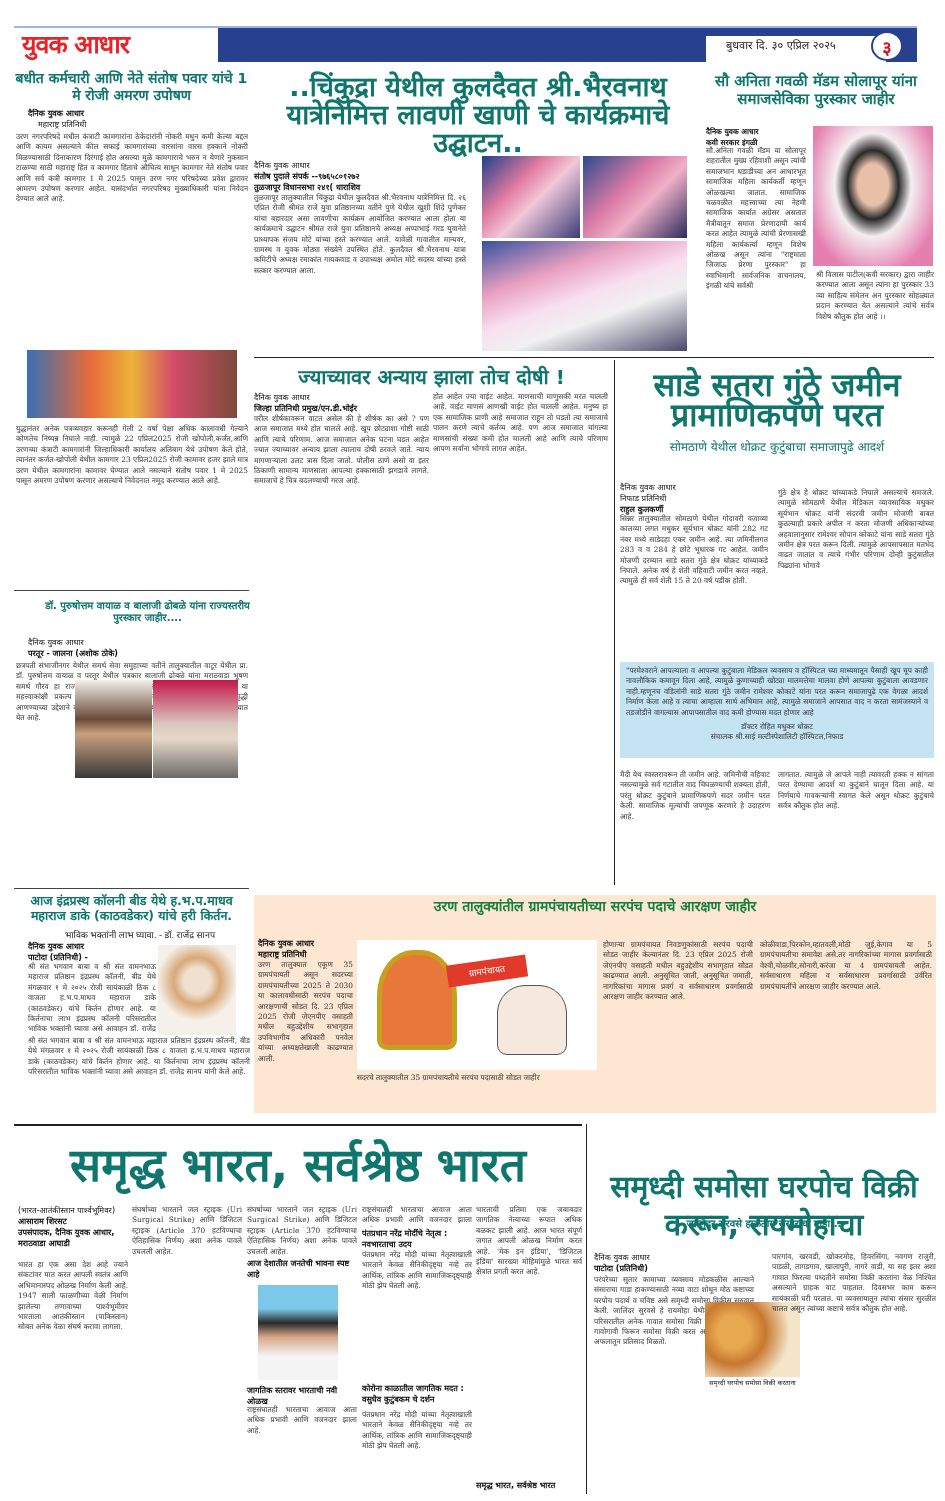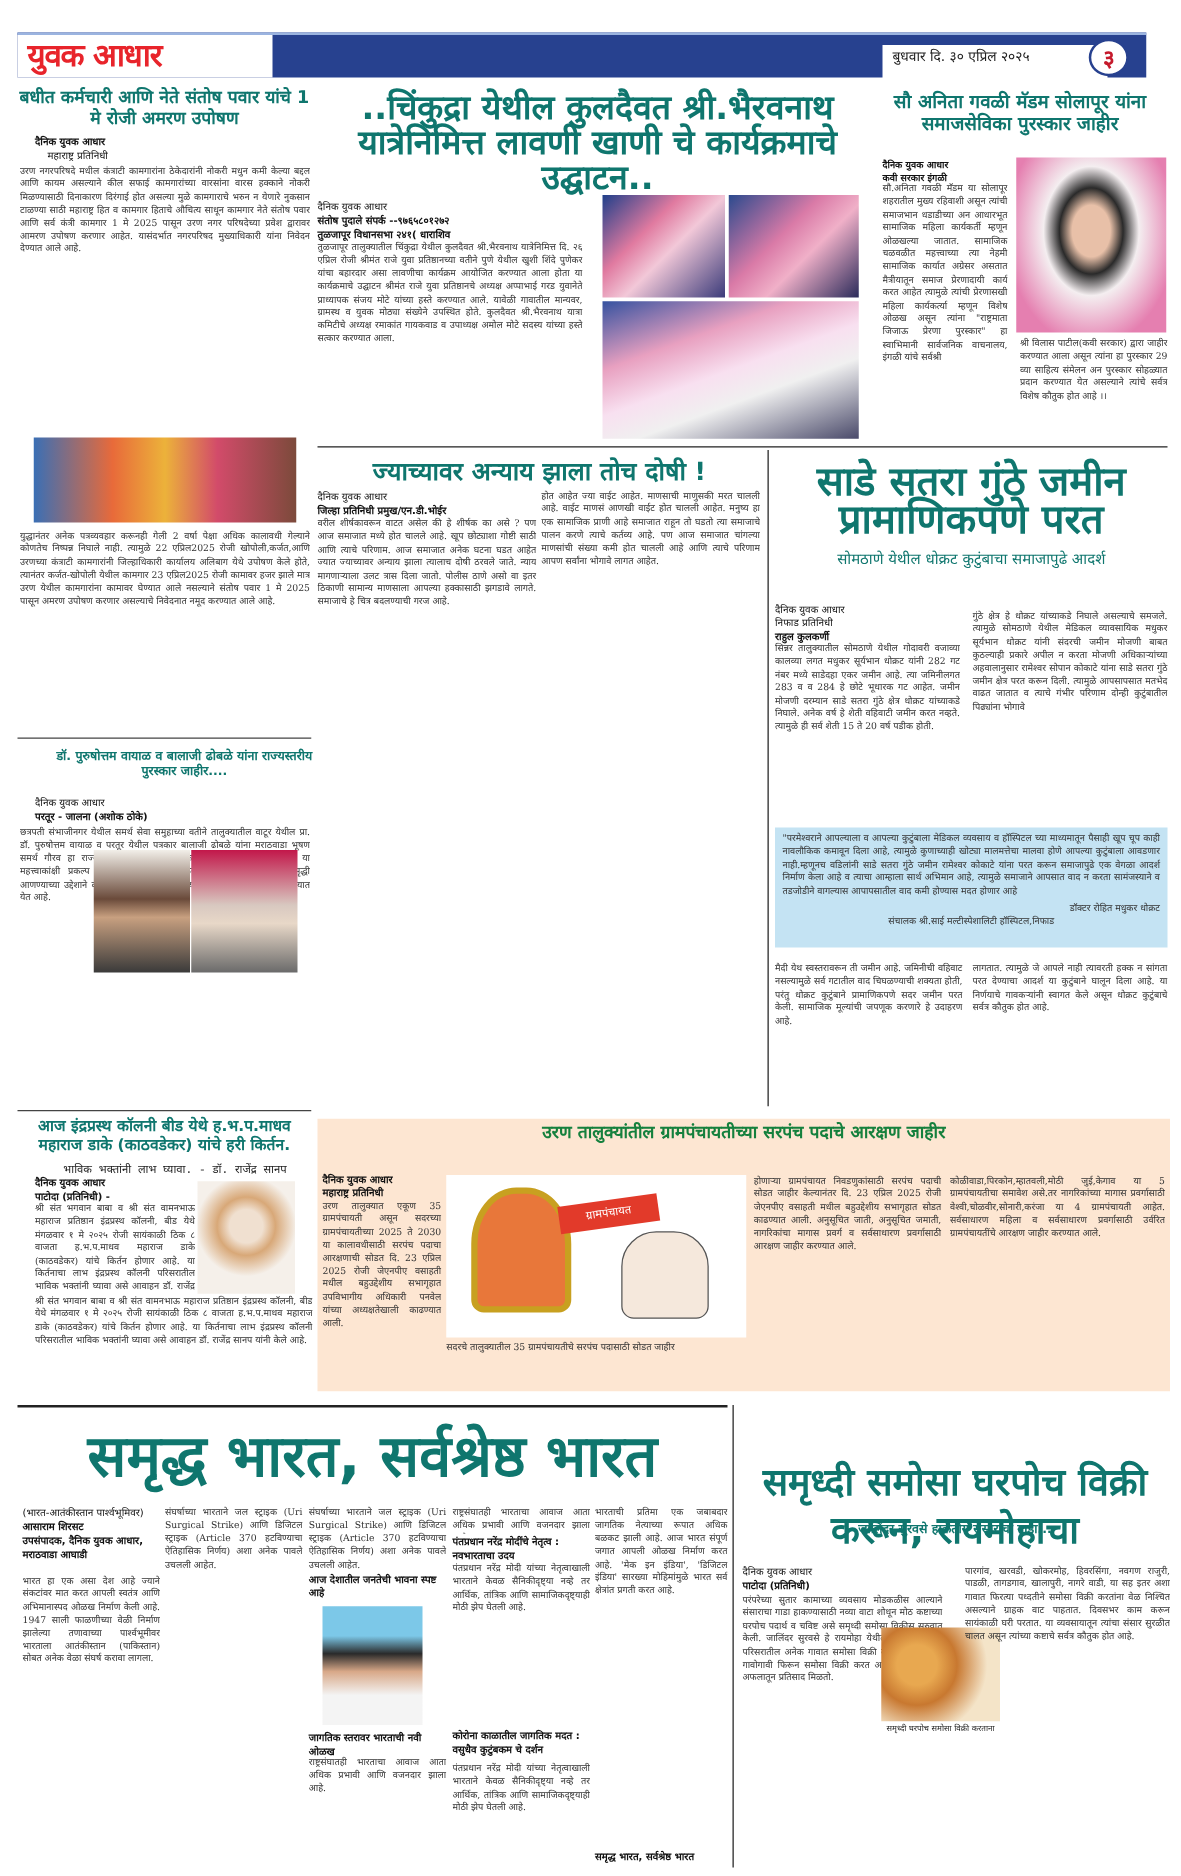--- a/index.html
+++ b/index.html
@@ -1,20 +1,20 @@
 <!DOCTYPE html>
 <html><head>
 <meta charset="utf-8">
 <style>
 *{box-sizing:border-box;margin:0;padding:0}
 body{width:945px;height:1501px;background:#fff;font-family:"DejaVu Sans",sans-serif;color:#222;position:relative;overflow:hidden}
 .abs{position:absolute}
 .mast{left:14px;top:26px;width:903px;height:36px;background:#27418f;border-top:2px solid #9bb4e0}
 .logo{left:14px;top:28px;width:204px;height:34px;background:#fff;color:#e8242b;font-weight:bold;font-size:25px;line-height:34px;padding-left:8px;font-family:"DejaVu Sans",sans-serif;letter-spacing:-1px}
-.datebox{left:706px;top:36px;width:180px;height:32px;background:#fff;font-size:11px;line-height:20px;padding-left:8px;color:#222}
+.datebox{left:706px;top:36px;width:180px;height:32px;background:#fff;font-size:11px;line-height:20px;padding-left:20px;color:#222}
 .pgnum{left:871px;top:31px;width:32px;height:30px;background:#fff;border-radius:50%;color:#c51a2c;font-weight:bold;font-size:18px;text-align:center;line-height:30px;border:2px solid #27418f}
 .hl{font-weight:bold;text-align:center;color:#0f766e;font-family:"DejaVu Sans",sans-serif;line-height:1.2}
 .by{font-size:8px;line-height:11px;color:#111}
 .by b{font-weight:bold}
 .body{font-size:7.4px;line-height:10.4px;color:#333;text-align:justify;font-family:"DejaVu Serif",serif;overflow:hidden}
 .photo{background:linear-gradient(135deg,#6a4a5c,#c86a7d 40%,#3b5b9c 70%,#d8a860);}
 .vline{background:#222;width:1px}
 .hline{background:#222;height:2px}
 .quote{background:#c4e3f3;font-size:7.4px;line-height:10.4px;padding:4px 6px;color:#333;font-family:"DejaVu Serif",serif;text-align:justify}
 .peach{background:#fde6d2}
@@ -35,55 +35,55 @@
 <div class="abs" style="left:14px;top:590px;width:235px;height:1px;background:#444"></div>
 
 <div class="abs hl" style="left:30px;top:600px;width:235px;font-size:10px">डॉ. पुरुषोत्तम वायाळ व बालाजी ढोबळे यांना राज्यस्तरीय पुरस्कार जाहीर....</div>
 <div class="abs by" style="left:28px;top:637px;width:220px"><span>दैनिक युवक आधार</span><br><b>परतूर - जालना (अशोक ठोके)</b></div>
 <div class="abs body" style="left:16px;top:661px;width:232px;height:225px;text-indent:0">छत्रपती संभाजीनगर येथील समर्थ सेवा समुहाच्या वतीने तालुक्यातील वाटूर येथील प्रा. डॉ. पुरुषोत्तम वायाळ व परतूर येथील पत्रकार बालाजी ढोबळे यांना मराठवाडा भूषण समर्थ गौरव हा राज्यस्तरीय पुरस्कार जाहीर करण्यात आला आहे. जलतारा या महत्त्वाकांक्षी प्रकल्प प्रणयीकरण राबवून शेतकऱ्यांच्या जीवनात आर्थिक समृद्धी आणण्याच्या उद्देशाने कार्य करत असलेल्या डॉ. वायाळ यांच्या कार्याचा गौरव करण्यात येत आहे.</div>
 <div class="abs" style="left:75px;top:680px;width:77px;height:98px;background:linear-gradient(180deg,#f2efe9,#6a4a3a 40%,#c8a080 55%,#3a3a3a)"></div>
 <div class="abs" style="left:153px;top:680px;width:85px;height:98px;background:linear-gradient(180deg,#c2174a,#d8c8c0 45%,#e8d8c8 60%,#6a6a6a)"></div>
 <div class="abs" style="left:14px;top:888px;width:235px;height:1px;background:#444"></div>
 
 <div class="abs hl" style="left:14px;top:893px;width:235px;font-size:12.5px">आज इंद्रप्रस्थ कॉलनी बीड येथे ह.भ.प.माधव महाराज डाके (काठवडेकर) यांचे हरी किर्तन.</div>
-<div class="abs" style="left:30px;top:928px;width:220px;font-size:9px;text-align:center;font-family:Liberation Mono, monospace">भाविक भक्तांनी लाभ घ्यावा. - डॉ. राजेंद्र सानप</div>
+<div class="abs" style="left:30px;top:928px;width:220px;font-size:9px;text-align:center;font-family:Liberation Sans, sans-serif">भाविक भक्तांनी लाभ घ्यावा. - डॉ. राजेंद्र सानप</div>
 <div class="abs by" style="left:28px;top:941px;width:140px"><b>दैनिक युवक आधार</b><br><b>पाटोदा (प्रतिनिधी) -</b></div>
 <div class="abs body" style="left:28px;top:962px;width:128px;height:70px">श्री संत भगवान बाबा व श्री संत वामनभाऊ महाराज प्रतिष्ठान इंद्रप्रस्थ कॉलनी, बीड येथे मंगळवार १ मे २०२५ रोजी सायंकाळी ठिक ८ वाजता ह.भ.प.माधव महाराज डाके (काठवडेकर) यांचे किर्तन होणार आहे. या किर्तनाचा लाभ इंद्रप्रस्थ कॉलनी परिसरातील भाविक भक्तांनी घ्यावा असे आवाहन डॉ. राजेंद्र सानप यांनी केले आहे.</div>
 <div class="abs" style="left:158px;top:945px;width:78px;height:90px;background:radial-gradient(circle at 50% 40%,#f0e0d0 20%,#d8a878 35%,#f5f0ea 60%)"></div>
 <div class="abs body" style="left:28px;top:1036px;width:222px;height:80px">श्री संत भगवान बाबा व श्री संत वामनभाऊ महाराज प्रतिष्ठान इंद्रप्रस्थ कॉलनी, बीड येथे मंगळवार १ मे २०२५ रोजी सायंकाळी ठिक ८ वाजता ह.भ.प.माधव महाराज डाके (काठवडेकर) यांचे किर्तन होणार आहे. या किर्तनाचा लाभ इंद्रप्रस्थ कॉलनी परिसरातील भाविक भक्तांनी घ्यावा असे आवाहन डॉ. राजेंद्र सानप यांनी केले आहे.</div>
 
 <div class="abs hl" style="left:258px;top:73px;width:440px;font-size:27px;line-height:28px">..चिंकुद्रा येथील कुलदैवत श्री.भैरवनाथ यात्रेनिमित्त लावणी खाणी चे कार्यक्रमाचे उद्घाटन..</div>
 <div class="abs by" style="left:254px;top:160px;width:210px"><span>दैनिक युवक आधार</span><br><b>संतोष पुदाले संपर्क --९७६५८०१२७२</b><br><b>तुळजापूर विधानसभा २४१( धाराशिव</b></div>
 <div class="abs body" style="left:254px;top:193px;width:212px;height:160px">तुळजापूर तालुक्यातील चिंकुद्रा येथील कुलदैवत श्री.भैरवनाथ यात्रेनिमित्त दि. २६ एप्रिल रोजी श्रीमंत राजे युवा प्रतिष्ठानच्या वतीने पुणे येथील खुशी शिंदे पुणेकर यांचा बहारदार असा लावणीचा कार्यक्रम आयोजित करण्यात आला होता या कार्यक्रमाचे उद्घाटन श्रीमंत राजे युवा प्रतिष्ठानचे अध्यक्ष अप्पाभाई गरड युवानेते प्राध्यापक संजय मोटे यांच्या हस्ते करण्यात आले. यावेळी गावातील मान्यवर, ग्रामस्थ व युवक मोठ्या संख्येने उपस्थित होते. कुलदैवत श्री.भैरवनाथ यात्रा कमिटीचे अध्यक्ष रमाकांत गायकवाड व उपाध्यक्ष अमोल मोटे सदस्य यांच्या हस्ते सत्कार करण्यात आला.</div>
 <div class="abs" style="left:482px;top:156px;width:98px;height:82px;background:linear-gradient(135deg,#1f3f8a,#e07aa0 35%,#f2c8d8 55%,#3b3b7a)"></div>
 <div class="abs" style="left:583px;top:156px;width:104px;height:82px;background:linear-gradient(135deg,#2b4a8e,#d97aa7 40%,#f0b0c8 60%,#2b2b5a)"></div>
 <div class="abs" style="left:482px;top:241px;width:205px;height:110px;background:linear-gradient(160deg,#3552a0,#e8a0c0 30%,#f8e0f0 50%,#f0f0f0 65%,#4a4a6a)"></div>
 
 <div class="abs hl" style="left:697px;top:72px;width:238px;font-size:15px">सौ अनिता गवळी मॅडम सोलापूर यांना समाजसेविका पुरस्कार जाहीर</div>
 <div class="abs by" style="left:706px;top:126px;width:90px;font-size:7.5px"><b>दैनिक युवक आधार</b><br><b>कवी सरकार इंगळी</b></div>
 <div class="abs body" style="left:706px;top:146px;width:100px;height:212px">सौ.अनिता गवळी मॅडम या सोलापूर शहरातील मुख्य रहिवाशी असून त्यांची समाजभान धडाडीच्या अन आधारभूत सामाजिक महिला कार्यकर्ती म्हणून ओळखल्या जातात. सामाजिक चळवळीत महत्त्वाच्या त्या नेहमी सामाजिक कार्यात अग्रेसर असतात मैत्रीयातून समाज प्रेरणादायी कार्य करत आहेत त्यामुळे त्यांची प्रेरणासखी महिला कार्यकर्त्या म्हणून विशेष ओळख असून त्यांना "राष्ट्रमाता जिजाऊ प्रेरणा पुरस्कार" हा स्वाभिमानी सार्वजनिक वाचनालय, इंगळी यांचे सर्वश्री</div>
 <div class="abs" style="left:813px;top:126px;width:120px;height:140px;background:radial-gradient(ellipse at 50% 42%,#e8c0a8 18%,#2a2a2a 30%,#f4eef0 45%,#e57fb0 80%)"></div>
-<div class="abs body" style="left:816px;top:270px;width:118px;height:80px">श्री विलास पाटील(कवी सरकार) द्वारा जाहीर करण्यात आला असून त्यांना हा पुरस्कार 29 व्या साहित्य संमेलन अन पुरस्कार सोहळ्यात प्रदान करण्यात येत असल्याने त्यांचे सर्वत्र विशेष कौतुक होत आहे ।।</div>
+<div class="abs body" style="left:816px;top:270px;width:118px;height:80px">श्री विलास पाटील(कवी सरकार) द्वारा जाहीर करण्यात आला असून त्यांना हा पुरस्कार 33 व्या साहित्य संमेलन अन पुरस्कार सोहळ्यात प्रदान करण्यात येत असल्याने त्यांचे सर्वत्र विशेष कौतुक होत आहे ।।</div>
 
 <div class="abs hline" style="left:254px;top:357px;width:680px;height:1px"></div>
 
 <div class="abs hl" style="left:254px;top:365px;width:355px;font-size:20px">ज्याच्यावर अन्याय झाला तोच दोषी !</div>
 <div class="abs by" style="left:254px;top:392px;width:190px"><span>दैनिक युवक आधार</span><br><b>जिल्हा प्रतिनिधी प्रमुख/एन.डी.भोईर</b></div>
 <div class="abs body" style="left:254px;top:414px;width:175px;height:470px">वरील शीर्षकावरून वाटत असेल की हे शीर्षक का असे ? पण आज समाजात मध्ये होत चालले आहे. खूप छोट्याशा गोष्टी साठी आणि त्याचे परिणाम. आज समाजात अनेक घटना घडत आहेत ज्यात ज्याच्यावर अन्याय झाला त्यालाच दोषी ठरवले जाते. न्याय मागणाऱ्याला उलट त्रास दिला जातो. पोलीस ठाणे असो वा इतर ठिकाणी सामान्य माणसाला आपल्या हक्कासाठी झगडावे लागते. समाजाचे हे चित्र बदलण्याची गरज आहे.</div>
 <div class="abs body" style="left:433px;top:392px;width:175px;height:492px">होत आहेत ज्या वाईट आहेत. माणसाची माणुसकी मरत चालली आहे. वाईट माणसं आणखी वाईट होत चालली आहेत. मनुष्य हा एक सामाजिक प्राणी आहे समाजात राहून तो घडतो त्या समाजाचे पालन करणे त्याचे कर्तव्य आहे. पण आज समाजात चांगल्या माणसांची संख्या कमी होत चालली आहे आणि त्याचे परिणाम आपण सर्वांना भोगावे लागत आहेत.</div>
 <div class="abs vline" style="left:614px;top:360px;height:525px"></div>
 
 <div class="abs hl" style="left:618px;top:370px;width:318px;font-size:32px;line-height:30px">साडे सतरा गुंठे जमीन प्रामाणिकपणे परत</div>
 <div class="abs hl" style="left:618px;top:440px;width:318px;font-size:12px;font-weight:normal">सोमठाणे येथील धोक्रट कुटुंबाचा समाजापुढे आदर्श</div>
 <div class="abs by" style="left:620px;top:482px;width:150px"><span>दैनिक युवक आधार</span><br><span>निफाड प्रतिनिधी</span><br><b>राहुल कुलकर्णी</b></div>
 <div class="abs body" style="left:620px;top:514px;width:148px;height:140px">सिन्नर तालुक्यातील सोमठाणे येथील गोदावरी वजाव्या कालव्या लगत मधुकर सूर्यभान धोक्रट यांनी 282 गट नंबर मध्ये साडेदहा एकर जमीन आहे. त्या जमिनीलगत 283 व व 284 हे छोटे भूधारक गट आहेत. जमीन मोजणी दरम्यान साडे सतरा गुंठे क्षेत्र धोक्रट यांच्याकडे निघाले. अनेक वर्ष हे शेती वहिवाटी जमीन करत नव्हते. त्यामुळे ही सर्व शेती 15 ते 20 वर्ष पडीक होती.</div>
 <div class="abs body" style="left:778px;top:488px;width:156px;height:166px">गुंठे क्षेत्र हे धोक्रट यांच्याकडे निघाले असल्याचे समजले. त्यामुळे सोमठाणे येथील मेडिकल व्यावसायिक मधुकर सूर्यभान धोक्रट यांनी संदरची जमीन मोजणी बाबत कुठल्याही प्रकारे अपील न करता मोजणी अधिकाऱ्यांच्या अहवालानुसार रामेश्वर सोपान कोकाटे यांना साडे सतरा गुंठे जमीन क्षेत्र परत करून दिली. त्यामुळे आपसापसात मतभेद वाढत जातात व त्याचे गंभीर परिणाम दोन्ही कुटुंबातील पिढ्यांना भोगावे</div>
 <div class="abs quote" style="left:620px;top:662px;width:314px;height:96px">
  <div>"परमेश्वराने आपल्याला व आपल्या कुटुंबाला मेडिकल व्यवसाय व हॉस्पिटल च्या माध्यमातून पैसाही खूप चूप काही नावलौकिक कमावून दिला आहे, त्यामुळे कुणाच्याही खोट्या मालमत्तेचा मालवा होणे आपल्या कुटुंबाला आवडणार नाही.म्हणूनच वडिलांनी साडे सतरा गुंठे जमीन रामेश्वर कोकाटे यांना परत करून समाजापुढे एक वेगळा आदर्श निर्माण केला आहे व त्याचा आम्हाला सार्थ अभिमान आहे, त्यामुळे समाजाने आपसात वाद न करता सामंजस्याने व तडजोडीने वागल्यास आपापसातील वाद कमी होण्यास मदत होणार आहे</div>
- <div style="text-align:right;margin-top:4px">डॉक्टर रोहित मधुकर धोक्रट</div>
+ <div style="text-align:center;margin-top:4px">डॉक्टर रोहित मधुकर धोक्रट</div>
  <div style="text-align:center">संचालक श्री.साई मल्टीस्पेशालिटी हॉस्पिटल,निफाड</div>
 </div>
 <div class="abs body" style="left:620px;top:770px;width:150px;height:110px">मैदी येथ स्वस्तरावरून ती जमीन आहे. जमिनीची वहिवाट नसल्यामुळे सर्व गटातील वाद चिघळण्याची शक्यता होती, परंतु धोक्रट कुटुंबाने प्रामाणिकपणे सदर जमीन परत केली. सामाजिक मूल्यांची जपणूक करणारे हे उदाहरण आहे.</div>
 <div class="abs body" style="left:778px;top:770px;width:156px;height:110px">लागतात. त्यामुळे जे आपले नाही त्यावरती हक्क न सांगता परत देण्याचा आदर्श या कुटुंबाने घालून दिला आहे. या निर्णयाचे गावकऱ्यांनी स्वागत केले असून धोक्रट कुटुंबाचे सर्वत्र कौतुक होत आहे.</div>
 
 <div class="abs peach" style="left:254px;top:895px;width:682px;height:218px"></div>
 <div class="abs hl" style="left:258px;top:898px;width:674px;font-size:14px;color:#15803d">उरण तालुक्यांतील ग्रामपंचायतीच्या सरपंच पदाचे आरक्षण जाहीर</div>
 <div class="abs by" style="left:258px;top:938px;width:120px"><b>दैनिक युवक आधार</b><br><b>महाराष्ट्र प्रतिनिधी</b></div>
 <div class="abs body" style="left:258px;top:960px;width:95px;height:150px">उरण तालुक्यात एकूण 35 ग्रामपंचायती असून सदरच्या ग्रामपंचायतीच्या 2025 ते 2030 या कालावधीसाठी सरपंच पदाचा आरक्षणाची सोडत दि. 23 एप्रिल 2025 रोजी जेएनपीए वसाहती मधील बहुउद्देशीय सभागृहात उपविभागीय अधिकारी पनवेल यांच्या अध्यक्षतेखाली काढण्यात आली.</div>
 <div class="abs" style="left:357px;top:940px;width:240px;height:130px;background:#fff">

